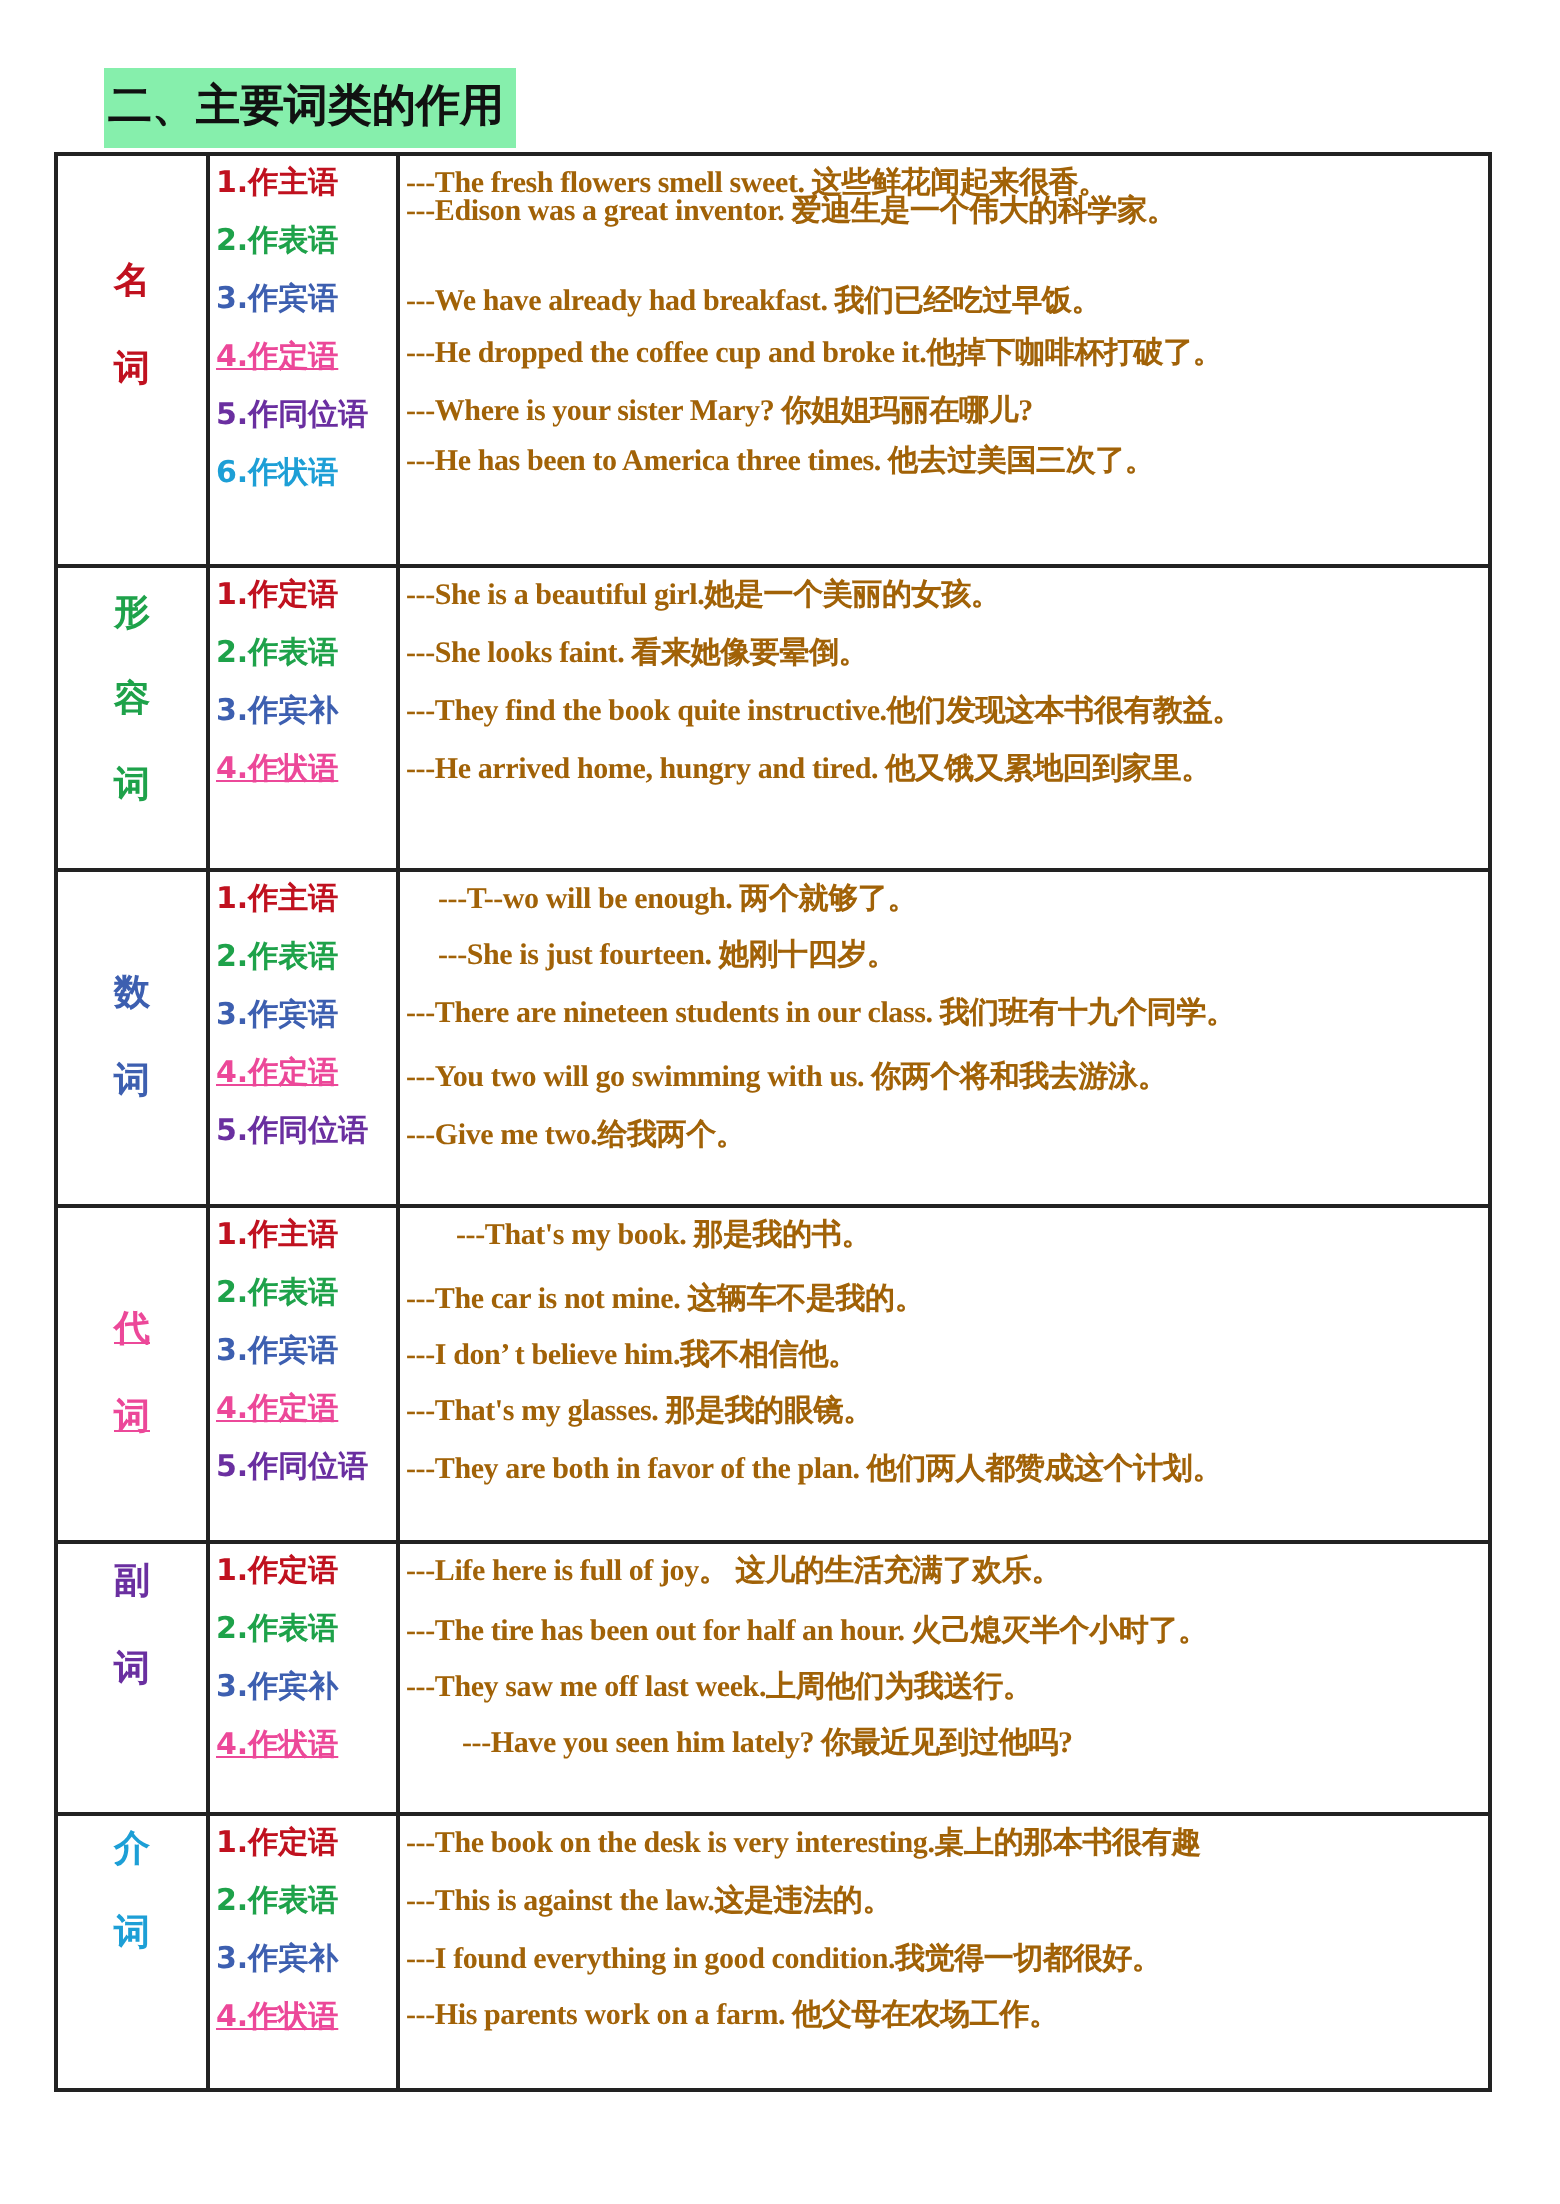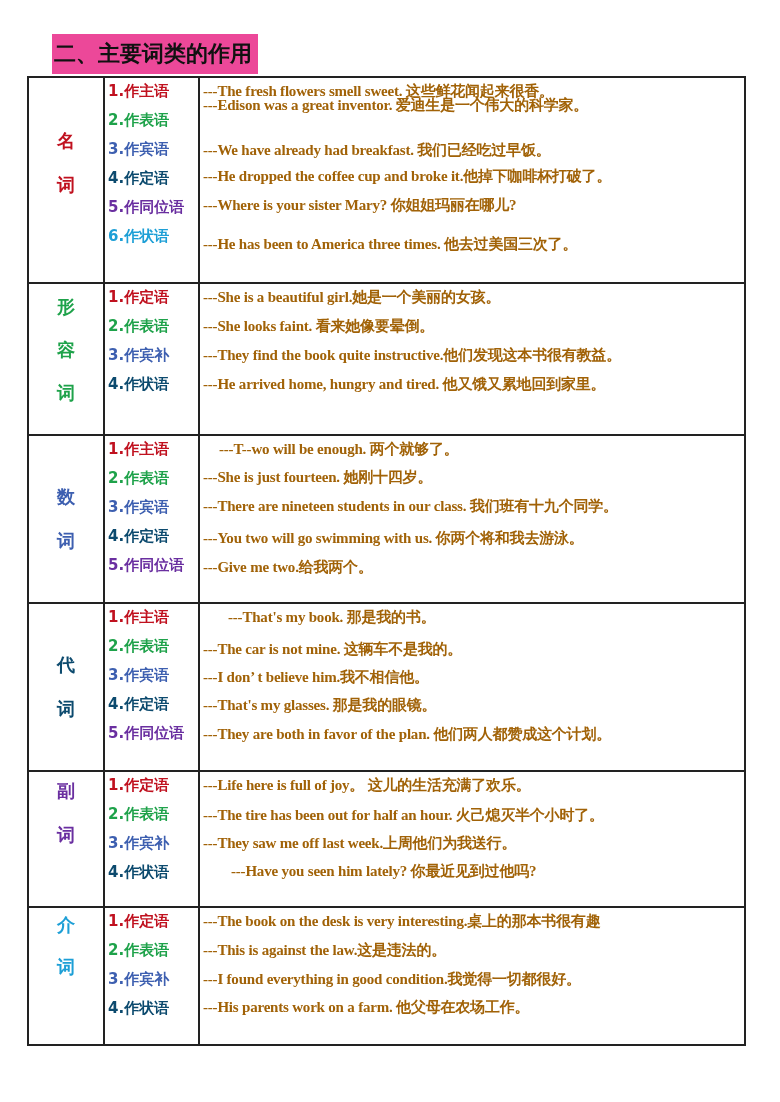--- a/index.html
+++ b/index.html
@@ -14,21 +14,21 @@
       font-family: "DejaVu Sans", "Liberation Sans", sans-serif;
       color: #111111;
       overflow: hidden;
     }
     .page-title {
       position: absolute;
       left: 52px;
       top: 34px;
       height: 40px;
       padding: 0 6px 0 2px;
-      background: #ec4899;
+      background: #86efac;
       font-size: 22px;
       font-weight: bold;
       line-height: 40px;
       color: #111111;
       letter-spacing: 0px;
     }
     .grammar-table {
       position: absolute;
       left: 27px;
       top: 76px;
@@ -69,21 +69,21 @@
       font-size: 15px;
       white-space: nowrap;
       padding-left: 3px;
       color: #a16207;
       letter-spacing: -0.2px;
       font-family: Liberation Serif, serif;
     }
     .c-red { color: #c0111f; }
     .c-green { color: #1ea24a; }
     .c-blue { color: #3d5fb0; }
-    .c-orange { color: #0c4a6e; }
+    .c-orange { color: #ec4899; text-decoration: underline; }
     .c-purple { color: #6a2fa0; }
     .c-cyan { color: #1d9fd6; }
   </style>
 </head>
 <body>
 
 <div class="page-title">二、主要词类的作用</div>
 
 <table class="grammar-table">
   <colgroup>
@@ -109,21 +109,21 @@
             <div class="func-item c-cyan" style="position: absolute; top: 149px; left: 0px;">6.作状语</div>
           </div>
         </td>
         <td>
           <div style="position: relative; height: 202px;">
             <div class="ex-item" style="position: absolute; top: 4px; left: 0px;">---The fresh flowers smell sweet. 这些鲜花闻起来很香。</div>
             <div class="ex-item" style="position: absolute; top: 18px; left: 0px;">---Edison was a great inventor. 爱迪生是一个伟大的科学家。</div>
             <div class="ex-item" style="position: absolute; top: 63px; left: 0px;">---We have already had breakfast. 我们已经吃过早饭。</div>
             <div class="ex-item" style="position: absolute; top: 89px; left: 0px;">---He dropped the coffee cup and broke it.他掉下咖啡杯打破了。</div>
             <div class="ex-item" style="position: absolute; top: 118px; left: 0px;">---Where is your sister Mary?  你姐姐玛丽在哪儿?</div>
-            <div class="ex-item" style="position: absolute; top: 157px; left: 0px; text-align: right;">---He has been to America three times. 他去过美国三次了。</div>
+            <div class="ex-item" style="position: absolute; top: 143px; left: 0px; text-align: right;">---He has been to America three times. 他去过美国三次了。</div>
           </div>
         </td>
       </tr>
       <tr style="height: 152px;">
         <td class="pos-cell">
           <div class="pos-chars c-green" style="padding-top: 12px;">
             <span>形</span>
             <span style="margin-top: 21px;">容</span>
             <span style="margin-top: 21px;">词</span>
           </div>
@@ -157,21 +157,21 @@
             <div class="func-item c-red" style="position: absolute; top: 4px; left: 0px;">1.作主语</div>
             <div class="func-item c-green" style="position: absolute; top: 33px; left: 0px;">2.作表语</div>
             <div class="func-item c-blue" style="position: absolute; top: 62px; left: 0px;">3.作宾语</div>
             <div class="func-item c-orange" style="position: absolute; top: 91px; left: 0px;">4.作定语</div>
             <div class="func-item c-purple" style="position: absolute; top: 120px; left: 0px;">5.作同位语</div>
           </div>
         </td>
         <td>
           <div style="position: relative; height: 164px;">
             <div class="ex-item" style="position: absolute; top: 4px; left: 16px;">---T--wo will be enough. 两个就够了。</div>
-            <div class="ex-item" style="position: absolute; top: 32px; left: 0px;">---She is just fourteen. 她刚十四岁。</div>
+            <div class="ex-item" style="position: absolute; top: 32px; left: 16px;">---She is just fourteen. 她刚十四岁。</div>
             <div class="ex-item" style="position: absolute; top: 61px; left: 0px;">---There are nineteen students in our class. 我们班有十九个同学。</div>
             <div class="ex-item" style="position: absolute; top: 93px; left: 0px;">---You two will go swimming with us. 你两个将和我去游泳。</div>
             <div class="ex-item" style="position: absolute; top: 122px; left: 0px;">---Give me two.给我两个。</div>
           </div>
         </td>
       </tr>
       <tr style="height: 168px;">
         <td class="pos-cell">
           <div class="pos-chars c-orange" style="padding-top: 50px;">
             <span>代</span>

